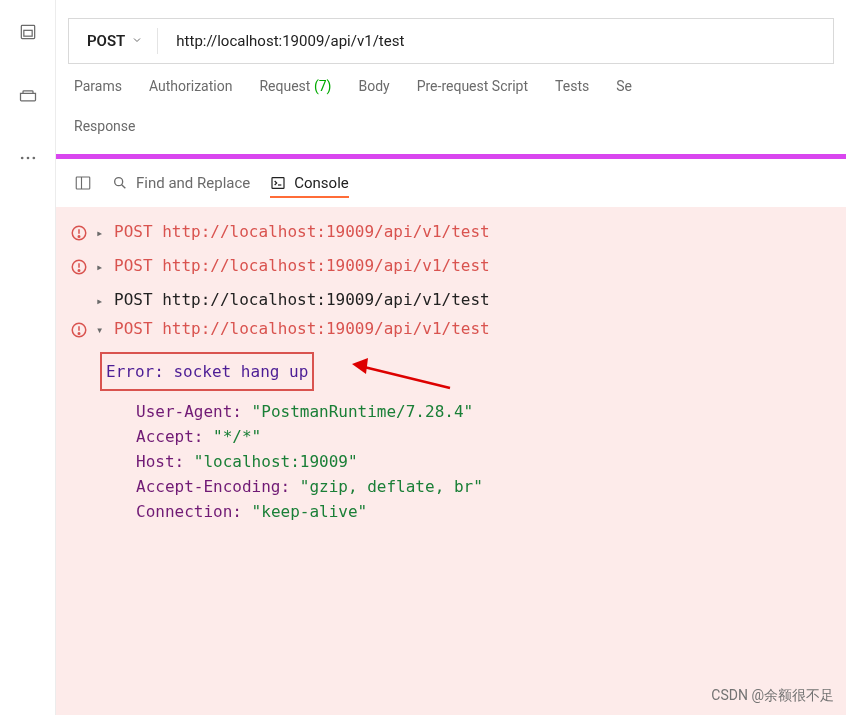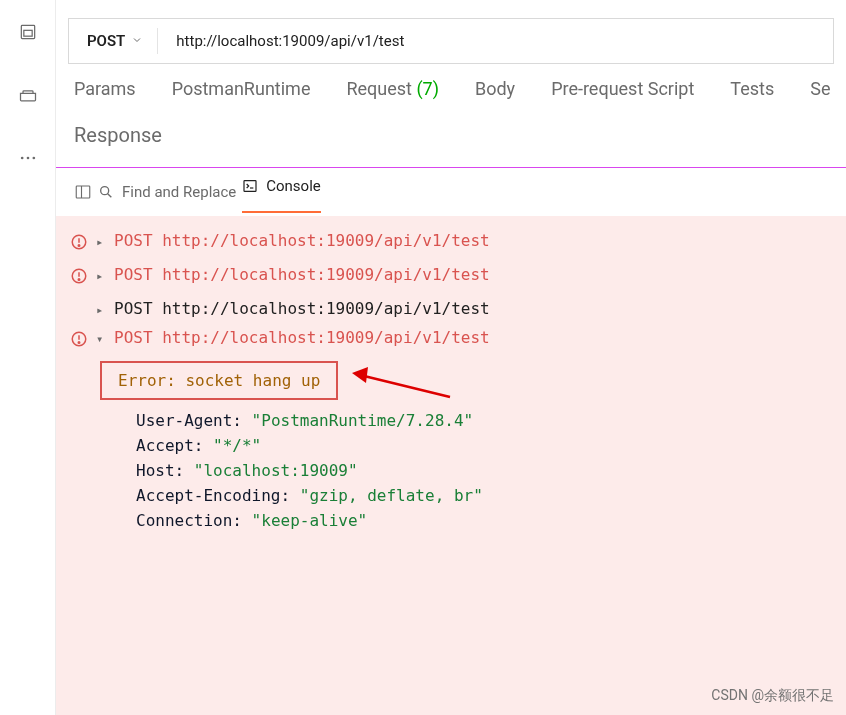--- a/index.html
+++ b/index.html
@@ -6,37 +6,37 @@
   .mono{font-family:"SF Mono",Consolas,Menlo,monospace}
   .container{display:flex;height:715px;width:846px;overflow:hidden}
   .left-rail{width:55px;border-right:1px solid #ececec;display:flex;flex-direction:column;align-items:center;padding-top:22px;gap:40px}
   .rail-icon{width:20px;height:20px;color:#6b6b6b}
   .main{flex:1;display:flex;flex-direction:column;min-width:0}
   .req-bar{border:1px solid #d9d9d9;margin:18px 12px 0 12px;display:flex;align-items:center;height:44px}
   .method{padding:0 14px 0 18px;display:flex;align-items:center;gap:6px;font-weight:600;font-size:15px}
   .method .chevron{color:#6b6b6b}
   .divider{width:1px;height:26px;background:#e4e4e4}
   .url{padding:0 18px;font-size:15px;color:#212121}
-  .tabs{display:flex;gap:36px;padding:14px 18px 0 18px;font-size:18px;color:#6b6b6b}
+  .tabs{display:flex;gap:27px;padding:14px 18px 0 18px;font-size:14px;color:#6b6b6b}
   .tab{cursor:pointer;padding-bottom:10px;white-space:nowrap}
   .tab .count{color:#0a0}
-  .response{padding:14px 18px 20px 18px;font-size:20px;color:#6b6b6b;border-top:0}
-  .bottom-bar{border-top:1px solid #d946ef;display:flex;align-items:center;height:48px;padding:0 18px;gap:6px;color:#6b6b6b;font-size:15px}
+  .response{padding:14px 18px 20px 18px;font-size:14px;color:#6b6b6b;border-top:0}
+  .bottom-bar{border-top:5px solid #d946ef;display:flex;align-items:center;height:48px;padding:0 18px;gap:20px;color:#6b6b6b;font-size:15px}
   .bottom-bar .item{display:flex;align-items:center;gap:8px}
-  .bottom-bar .console{color:#212121;border-bottom:2px solid #ff6c37;padding-bottom:16px;margin-bottom:-6px}
+  .bottom-bar .console{color:#212121;border-bottom:2px solid #ff6c37;padding-bottom:4px;margin-bottom:-6px}
   .console-area{flex:1;background:#fdebea;padding:10px 14px 18px 14px;overflow:auto}
   .log-row{display:flex;align-items:flex-start;gap:8px;padding:5px 0;font-size:16px}
   .warn-ico{width:18px;height:18px;color:#d9534f;flex-shrink:0;margin-top:2px}
   .caret{width:10px;color:#6b6b6b;font-size:12px;margin-top:4px;flex-shrink:0}
   .method-txt{color:#d9534f}
   .method-txt.black{color:#212121}
-  .errbox{border:2px solid #d9534f;padding:8px 16px;margin:4px 0 8px 30px;display:inline-block;color:#a16207;font-size:16px}
+  .errbox{border:2px solid #d9534f;padding:8px 4px;margin:4px 0 8px 30px;display:inline-block;color:#4c1d95;font-size:16px}
   .subhead{color:#6b6b6b;margin:10px 0 6px 44px;font-size:16px}
   .hdr{margin-left:66px;padding:3px 0;font-size:16px}
-  .hdr .key{color:#0f172a}
+  .hdr .key{color:#701a75}
   .hdr .val{color:#1a7f37}
   .watermark{position:fixed;right:12px;bottom:10px;color:#737373;font-size:14px}
 </style>
 </head>
 <body>
 
 <div class="container">
   <div class="left-rail">
     <div>
       <svg class="rail-icon" viewBox="0 0 24 24" fill="none" stroke="currentColor" stroke-width="1.5">
@@ -68,21 +68,21 @@
               <path d="M6 9l6 6 6-6"></path>
             </svg>
         </span>
       </div>
       <div class="divider"></div>
       <div class="url">http://localhost:19009/api/v1/test</div>
     </div>
 
     <div class="tabs">
       <div class="tab"><span>Params</span></div>
-      <div class="tab"><span>PostmanRuntime</span></div>
+      <div class="tab"><span>Authorization</span></div>
       <div class="tab"><span>Request</span> <span class="count">(7)</span></div>
       <div class="tab"><span>Body</span></div>
       <div class="tab"><span>Pre-request Script</span></div>
       <div class="tab"><span>Tests</span></div>
       <div class="tab"><span>Se</span></div>
     </div>
 
     <div class="response">Response</div>
 
     <div class="bottom-bar">

